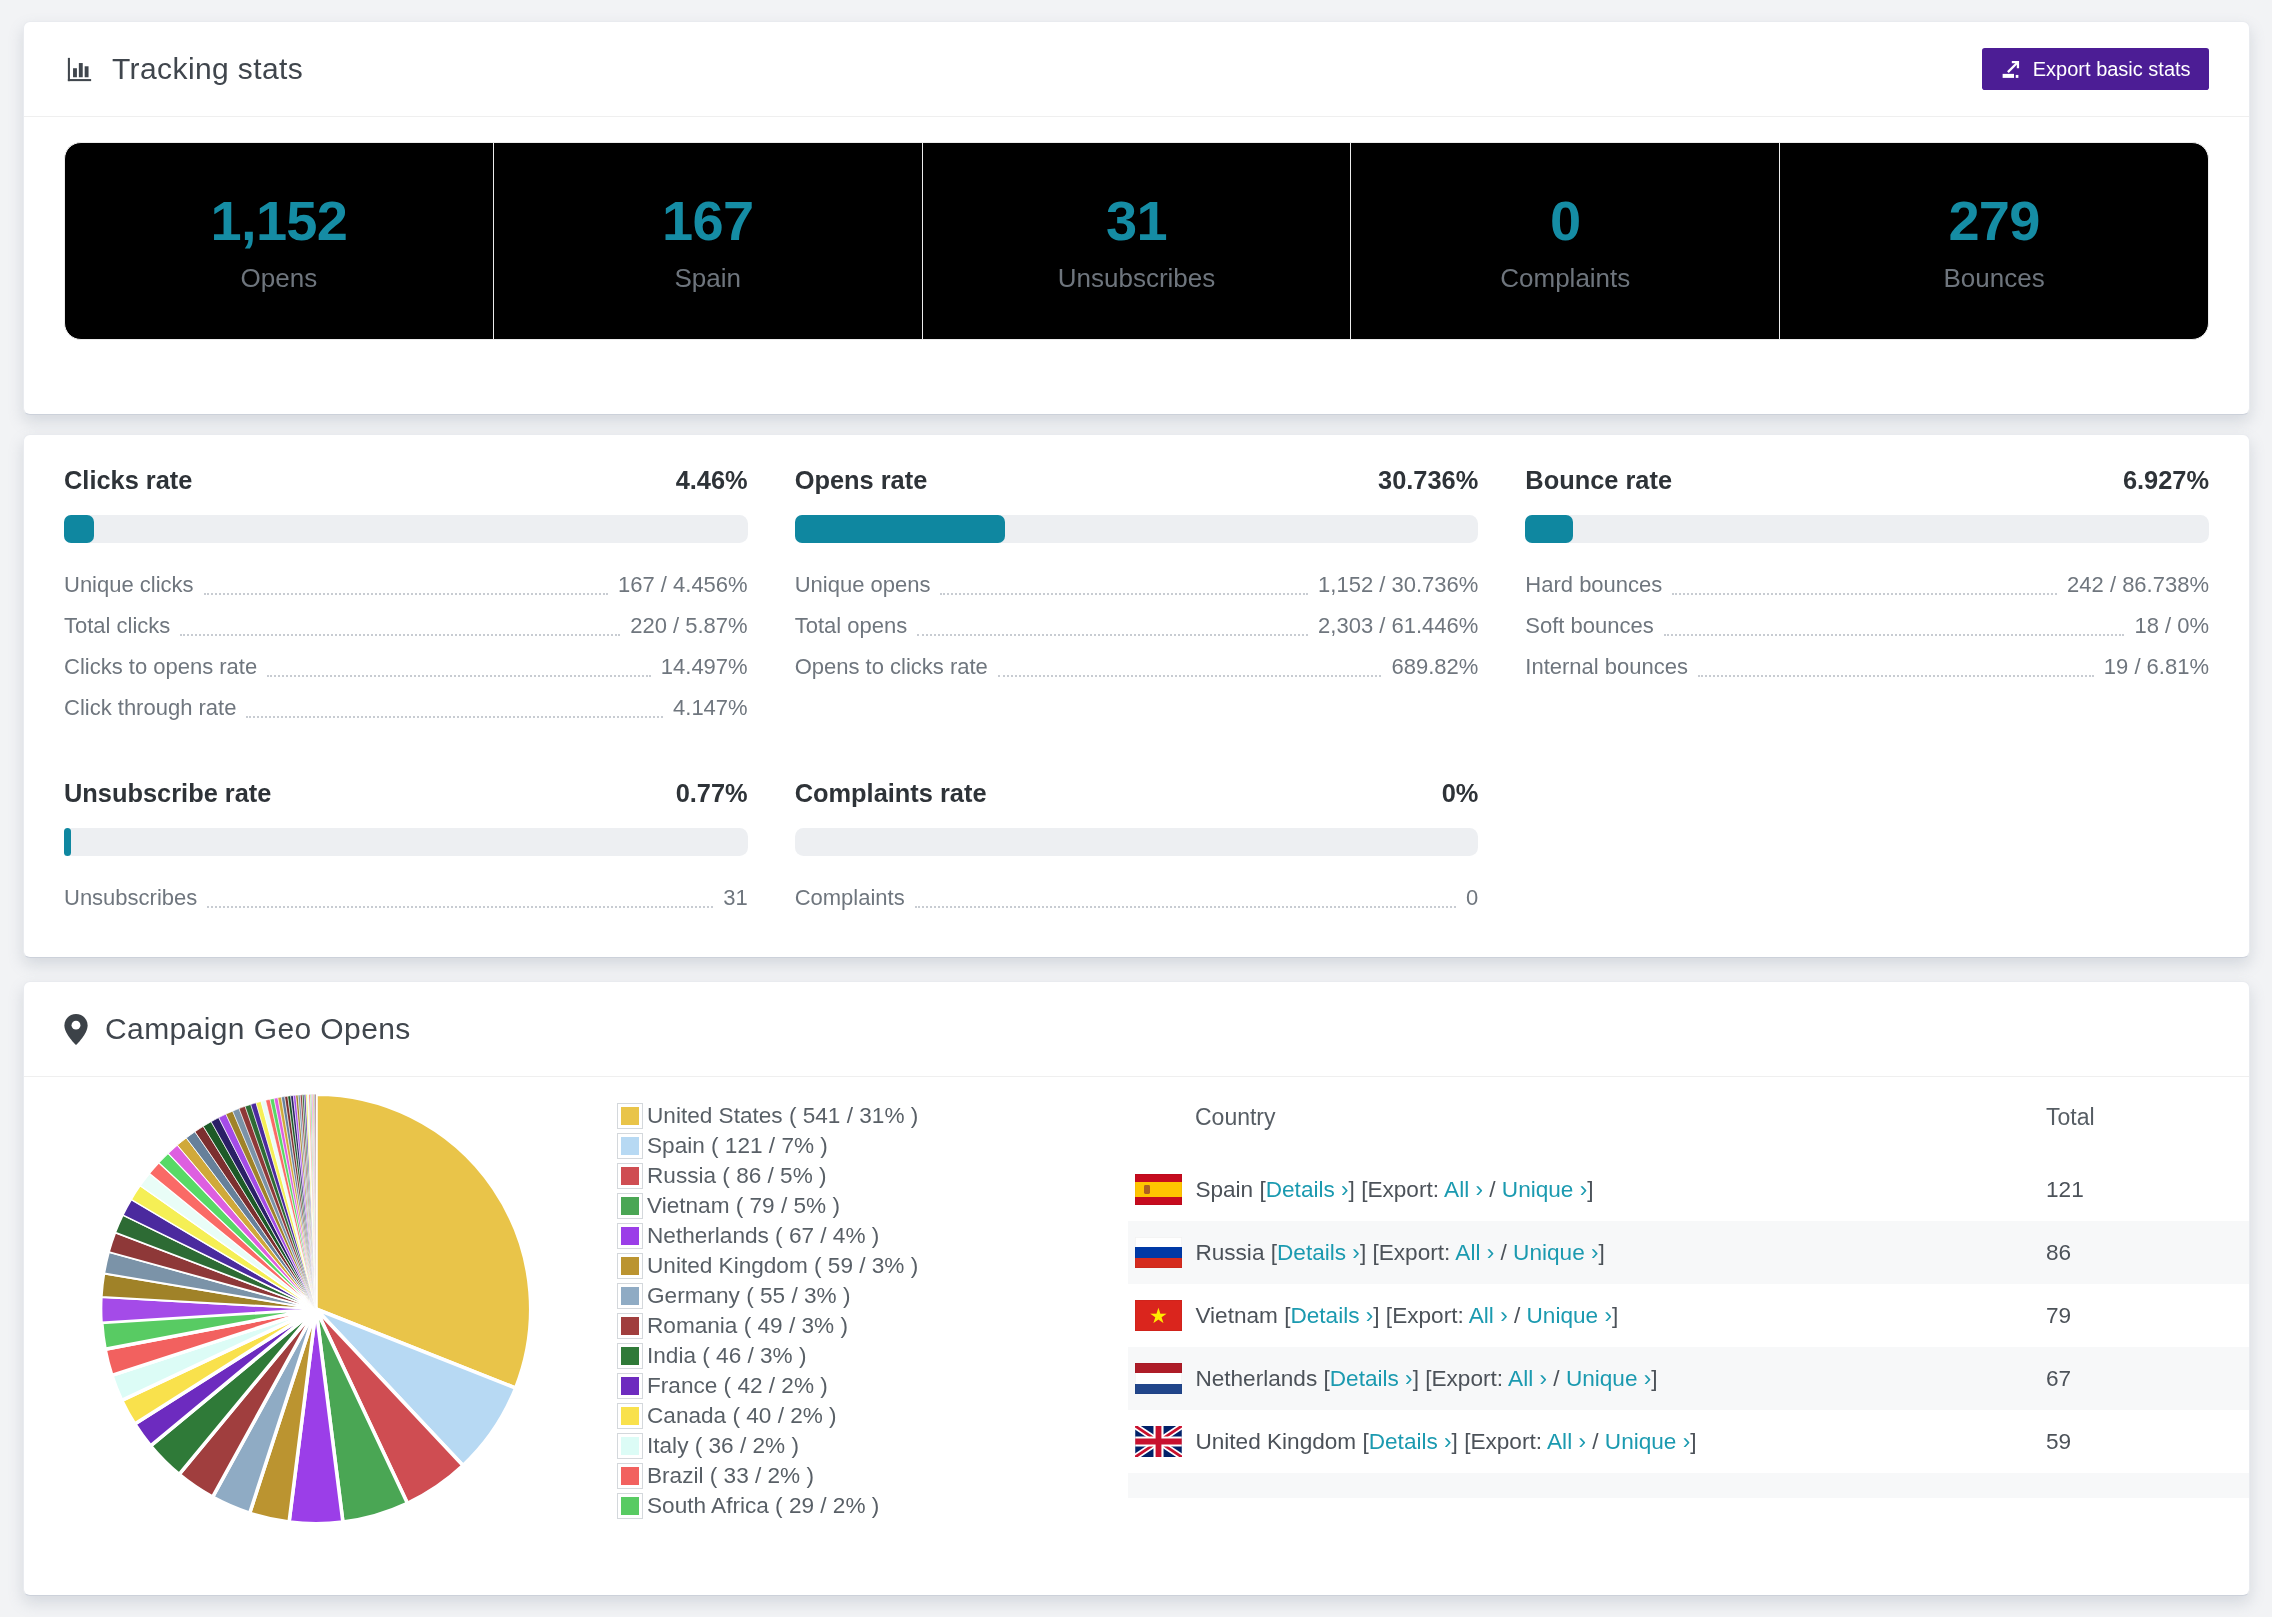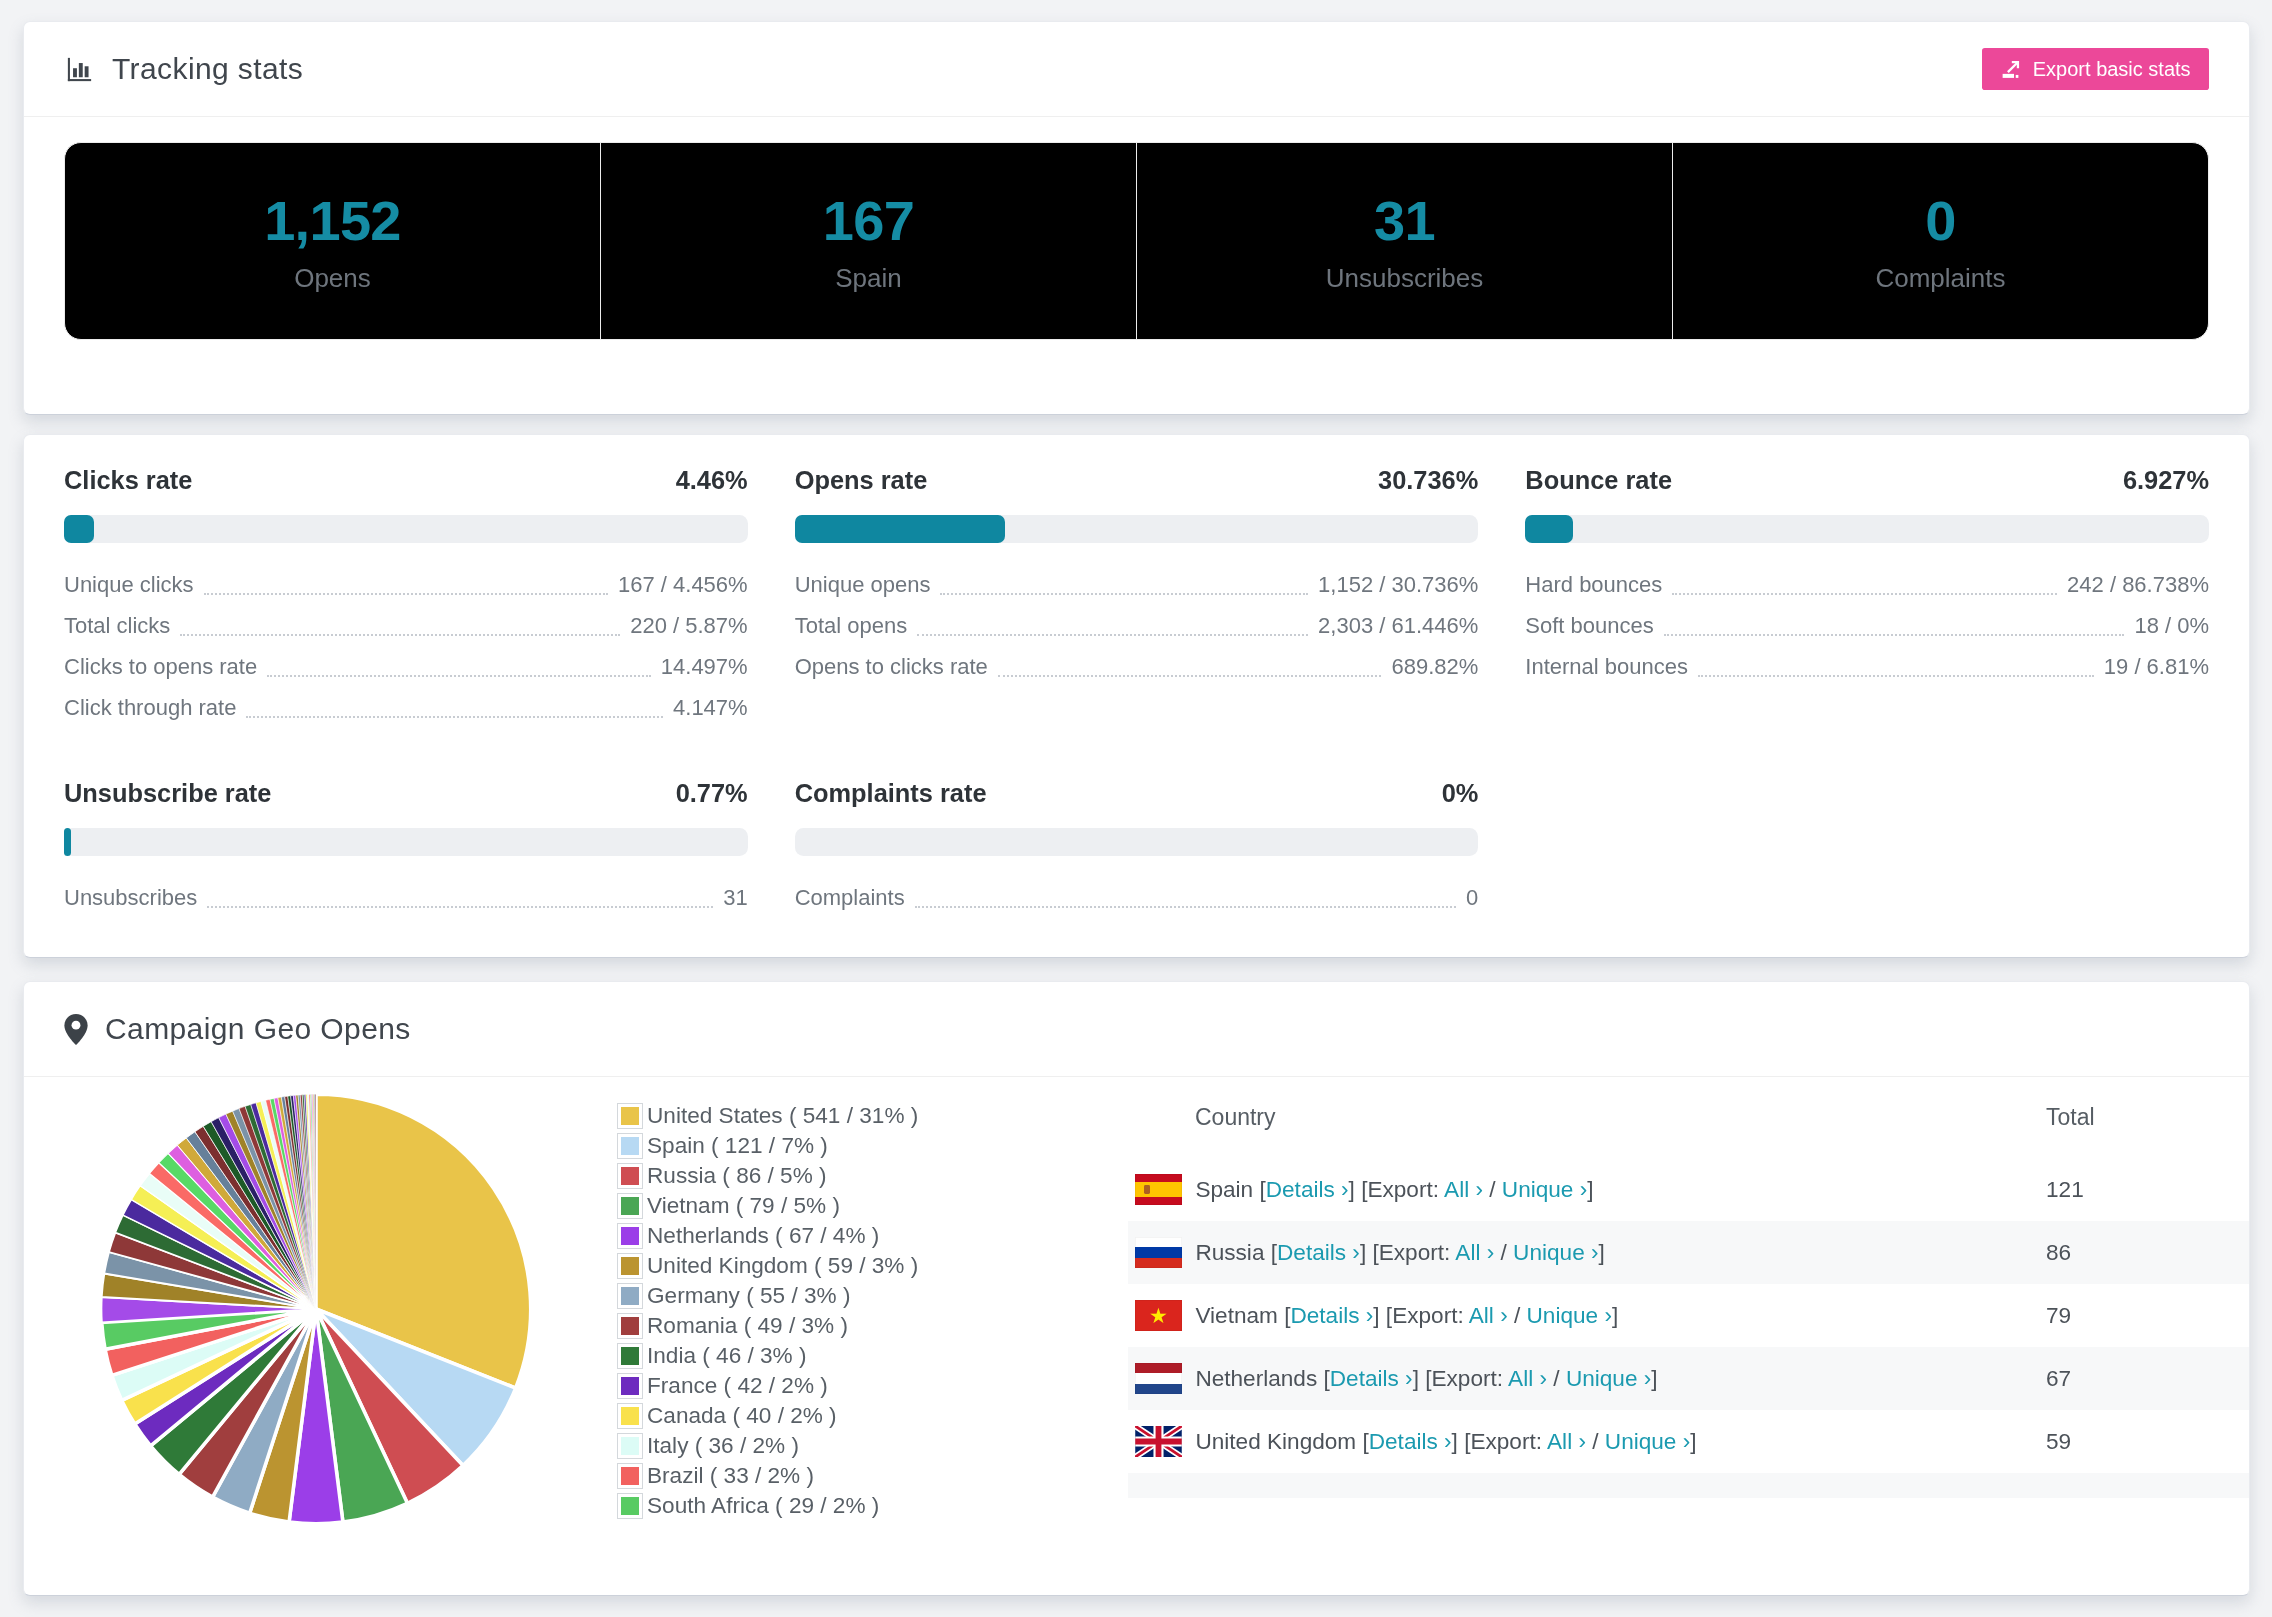--- a/index.html
+++ b/index.html
@@ -24,21 +24,21 @@
   }
   .card-title{
     display:flex;align-items:center;gap:17px;
     font-size:30px;color:#40464d;letter-spacing:0.4px;
   }
   .card-title svg{flex:none}
 
   
   .export-btn{
     margin-left:auto;display:flex;align-items:center;gap:11.3px;
-    background:#ec4899;color:#fff;border:none;border-radius:2.8px;
+    background:#4c1d95;color:#fff;border:none;border-radius:2.8px;
     height:42px;padding:0 18.4px;font-size:20px;cursor:pointer;
     font-family:"Liberation Sans",sans-serif;
   }
 
   
   .stats-row{
     margin:25.4px 40px 0 40px;height:196px;
     border:1.4px solid #ececec;border-radius:17px;
     display:flex;background:#000000;
   }
@@ -143,20 +143,24 @@
     <div class="stat-value">167</div>
     <div class="stat-label">Spain</div>
   </div>
       <div class="stat-cell">
     <div class="stat-value">31</div>
     <div class="stat-label">Unsubscribes</div>
   </div>
       <div class="stat-cell">
     <div class="stat-value">0</div>
     <div class="stat-label">Complaints</div>
+  </div>
+      <div class="stat-cell">
+    <div class="stat-value">279</div>
+    <div class="stat-label">Bounces</div>
   </div>
     </div>
 </div>
 
 <div class="card" id="card-rates">
   <div class="rates-grid" id="rates-grid">
       <div class="rate-panel">
     <div class="rate-head">
       <span class="rate-title">Clicks rate</span>
       <span class="rate-value">4.46%</span>

